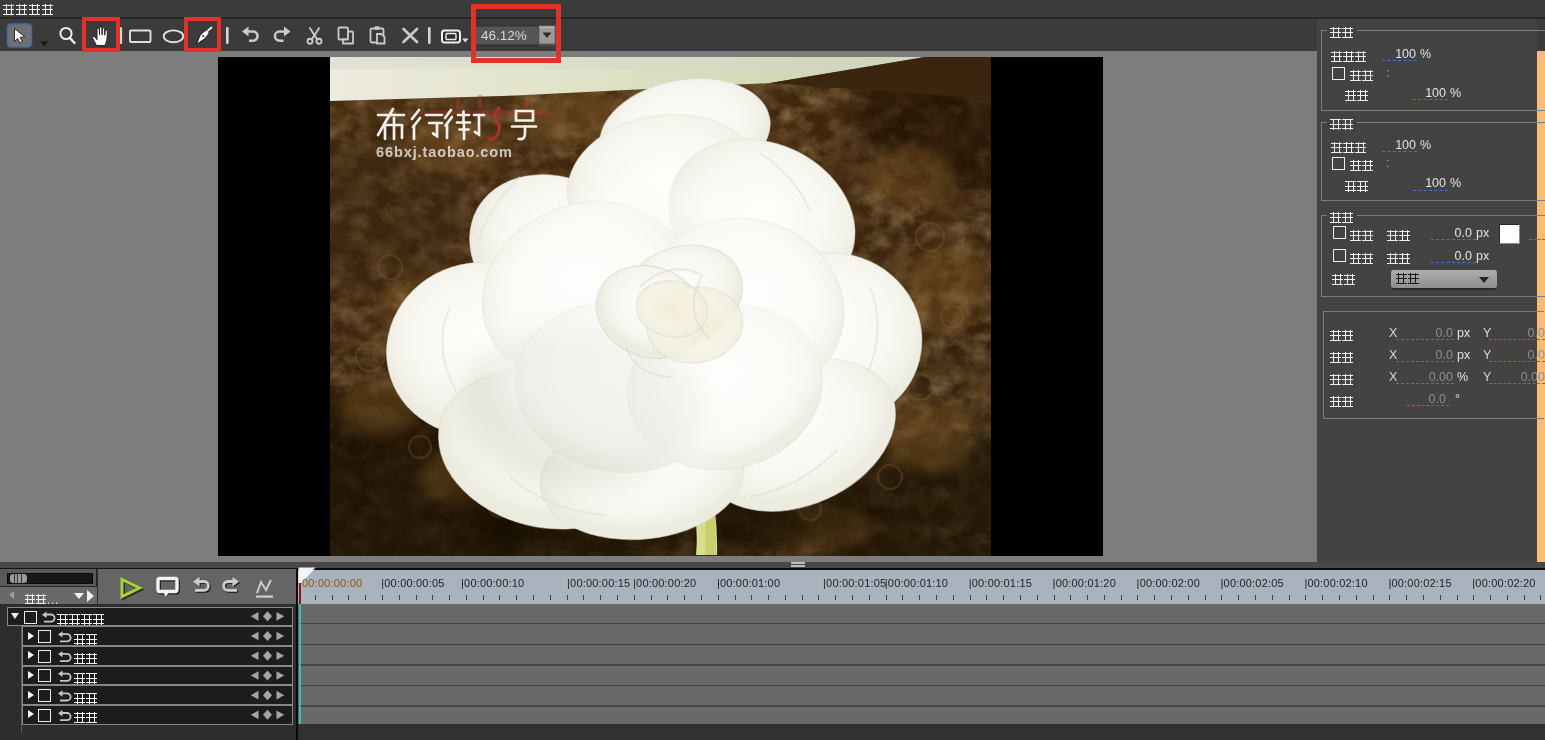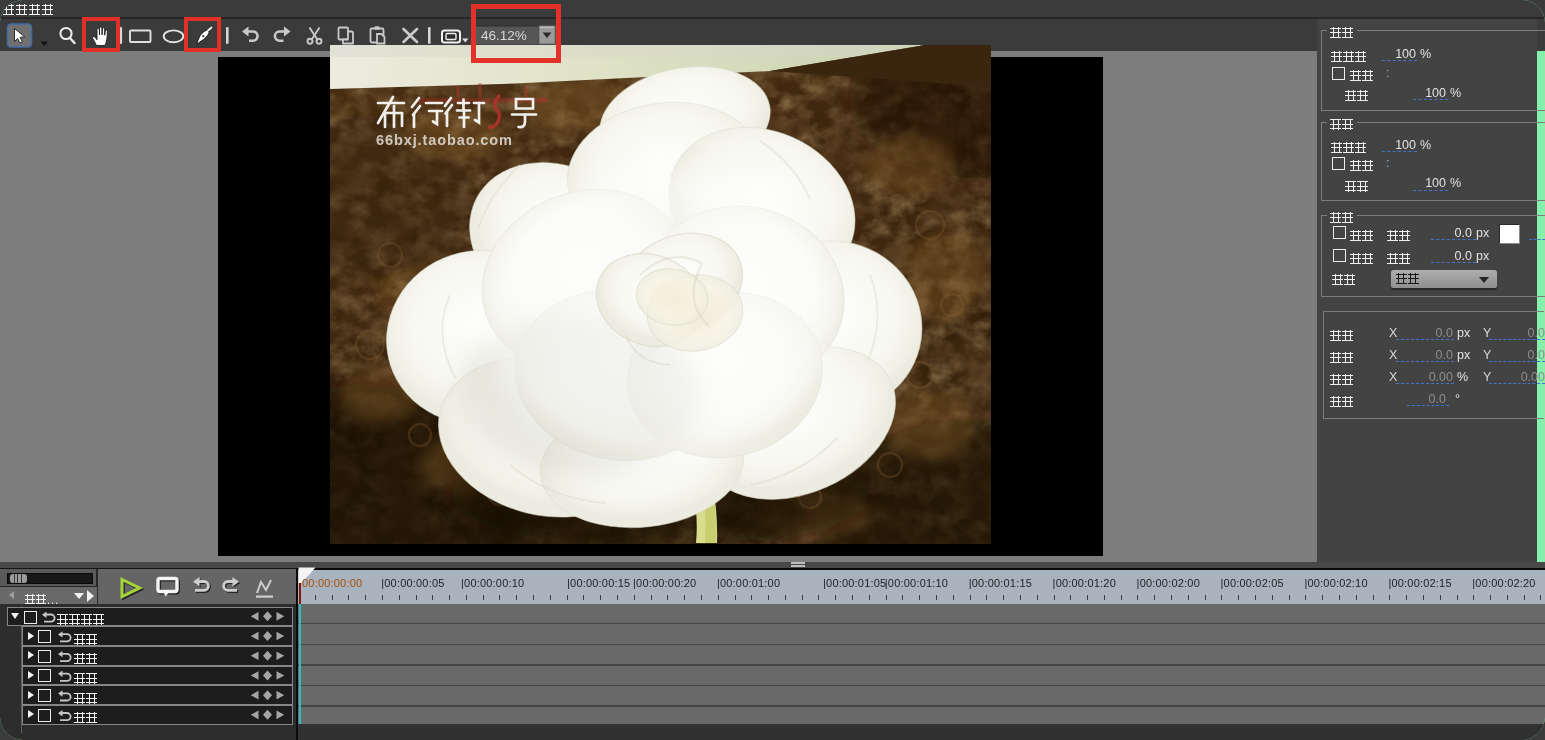--- a/index.html
+++ b/index.html
@@ -1,15 +1,15 @@
 <!DOCTYPE html>
 <html><head><meta charset="utf-8">
 <style>
 html,body{margin:0;padding:0;background:#3b3b3b;}
-#root{position:relative;width:1545px;height:740px;overflow:hidden;font-family:"Liberation Sans",sans-serif;background:#86efac;border-radius:23px;}
+#root{position:relative;width:1545px;height:740px;overflow:hidden;font-family:"Liberation Sans",sans-serif;background:#fdba74;}
 .abs{position:absolute;}
 .cj{display:inline-block;width:11px;height:11px;margin:0 1px 0 0;background:
  linear-gradient(currentColor,currentColor) 0px 0.5px/11px 1.2px no-repeat,
  linear-gradient(currentColor,currentColor) 0px 5px/11px 1.2px no-repeat,
  linear-gradient(currentColor,currentColor) 0px 9.6px/11px 1.2px no-repeat,
  linear-gradient(currentColor,currentColor) 2.6px 0px/1.2px 11px no-repeat,
  linear-gradient(currentColor,currentColor) 7.6px 0px/1.2px 11px no-repeat;}
 .cjs{display:inline-block;width:10px;height:10px;margin:0 1px 0 0;background:
  linear-gradient(currentColor,currentColor) 0px 0.5px/10px 1.1px no-repeat,
  linear-gradient(currentColor,currentColor) 0px 4.6px/10px 1.1px no-repeat,
@@ -100,21 +100,21 @@
   <text x="481" y="21" font-family="Liberation Sans" font-size="13.5" fill="#d8d8d8">46.12%</text>
 
   <rect x="539" y="7" width="16" height="19" fill="#9a9a9a" stroke="#6e6e6e" stroke-width="1"></rect>
   <rect x="539.6" y="7.6" width="14.8" height="1.4" fill="#bcbcbc"></rect>
   <rect x="539" y="24.7" width="16" height="1.8" fill="#4c4c4c"></rect>
   <path d="M542.5 13.5 h9 l-4.5 5.5 z" fill="#2c2c2c"></path>
 </svg>
 
 <div class="abs" style="left:0;top:51px;width:1317px;height:511px;background:#7d7d7d;"></div>
 <div class="abs" style="left:218px;top:57px;width:885px;height:499px;background:#000;"></div>
-<div class="abs" id="photo" style="left:330px;top:45px;width:661px;height:499px;">
+<div class="abs" id="photo" style="left:330px;top:57px;width:661px;height:499px;">
 <svg width="661" height="499" viewBox="0 0 661 499">
 <defs>
   <linearGradient id="woodbase" x1="0" y1="0" x2="0.25" y2="1">
     <stop offset="0" stop-color="#4a2f11"></stop>
     <stop offset="0.35" stop-color="#3d250d"></stop>
     <stop offset="0.7" stop-color="#331f0a"></stop>
     <stop offset="1" stop-color="#3e2b12"></stop>
   </linearGradient>
   <linearGradient id="band" x1="0" y1="0" x2="1" y2="0">
     <stop offset="0" stop-color="#edebdf"></stop>

